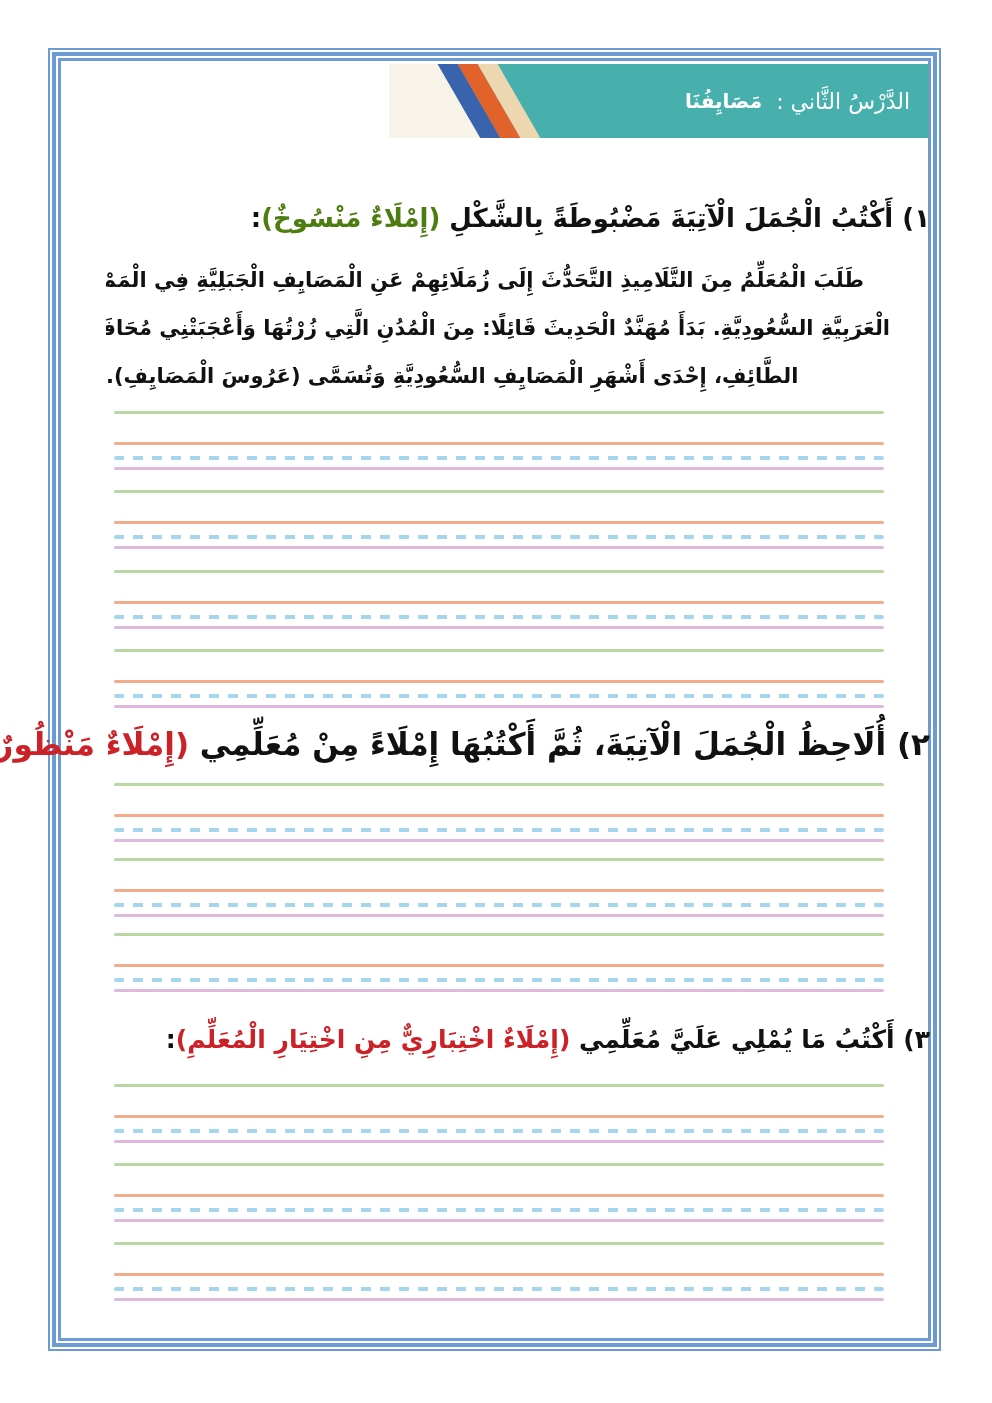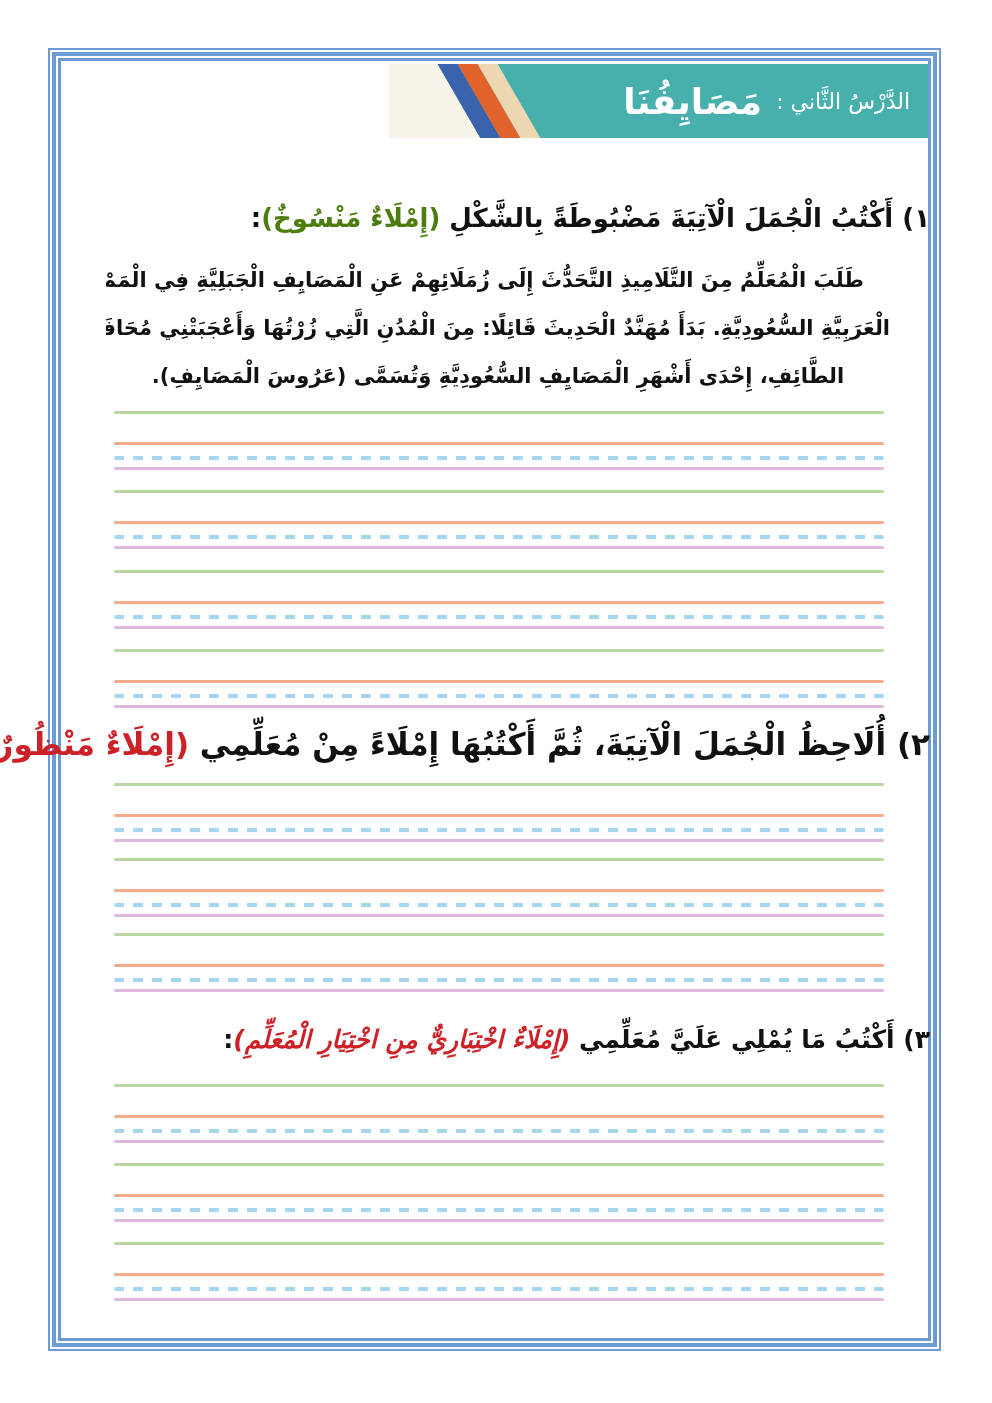--- a/index.html
+++ b/index.html
@@ -19,41 +19,41 @@
   .banner .shape{position:absolute;top:0;bottom:0;transform:skewX(30deg);}
   .shape.cream{left:-34px;width:104px;}
   .shape.s-blue{left:70px;width:20px;}
   .shape.s-orange{left:90px;width:20px;}
   .shape.s-tan{left:110px;width:20px;}
   .banner-title{
     position:absolute;top:0;right:18px;height:100%;display:flex;align-items:center;
     color:#ffffff;white-space:nowrap;direction:rtl;
   }
   .lesson-label{font-size:22px;font-weight:normal;}
-  .lesson-title{font-size:36px;font-weight:bold;margin-right:14px;}
+  .lesson-title{font-size:20px;font-weight:bold;margin-right:14px;}
   
   .h-main{
     position:absolute;right:89px;top:148px;font-size:23px;font-weight:bold;color:#111;
     line-height:44px;white-space:nowrap;direction:rtl;
   }
   .instr{position:absolute;font-weight:bold;color:#111;white-space:nowrap;direction:rtl;line-height:52px;}
   .instr .num{letter-spacing:1px;}
   .instr-1{right:62px;top:192px;font-size:26px;}
   .instr-2{right:62px;top:718px;font-size:31px;}
   .instr-3{right:62px;top:1014px;font-size:25px;}
   .red-note{font-weight:bold;}
   
   .passage{
     position:absolute;left:106px;top:256px;width:784px;direction:rtl;
     font-size:21px;font-weight:bold;color:#111;line-height:48px;
   }
   .p-line{overflow:hidden;}
   .p-just{text-align:justify;text-align-last:justify;white-space:nowrap;}
   .p-first{padding-right:26px;}
-  .p-last{text-align:center;}
+  .p-last{text-align:left;}
   
   .warea{position:absolute;left:114px;width:770px;}
   .warea-1{top:405px;height:310px;}
   .warea-2{top:778px;height:230px;}
   .warea-3{top:1079px;height:230px;}
   .wline{position:absolute;left:0;right:0;border-radius:2px;}
 </style>
 </head>
 <body>
 
@@ -121,21 +121,21 @@
       <div class="wline" style="top: 136px; height: 3px; background: rgb(220, 185, 221);"></div>
       <div class="wline" style="top: 155px; height: 3px; background: rgb(185, 215, 160);"></div>
       <div class="wline" style="top: 186px; height: 3px; background: rgb(243, 171, 138);"></div>
       <div class="wline" style="top: 200px; height: 4px; background: repeating-linear-gradient(to right, rgb(165, 214, 238) 0px, rgb(165, 214, 238) 10px, transparent 10px, transparent 19px);"></div>
       <div class="wline" style="top: 211px; height: 3px; background: rgb(220, 185, 221);"></div>
     </div>
 
   <div class="instr instr-3">
     <span class="num">٣)</span>
     <span>أَكْتُبُ مَا يُمْلِي عَلَيَّ مُعَلِّمِي</span>
-    <span class="red-note" style="color: rgb(204, 33, 39); font-style: italic;">(إِمْلَاءٌ اخْتِبَارِيٌّ مِنِ اخْتِيَارِ الْمُعَلِّمِ)</span><span>:</span>
+    <span class="red-note" style="color: rgb(204, 33, 39);">(إِمْلَاءٌ اخْتِبَارِيٌّ مِنِ اخْتِيَارِ الْمُعَلِّمِ)</span><span>:</span>
   </div>
 
   <div class="warea warea-3">
       <div class="wline" style="top: 5px; height: 3px; background: rgb(185, 215, 160);"></div>
       <div class="wline" style="top: 36px; height: 3px; background: rgb(243, 171, 138);"></div>
       <div class="wline" style="top: 50px; height: 4px; background: repeating-linear-gradient(to right, rgb(165, 214, 238) 0px, rgb(165, 214, 238) 10px, transparent 10px, transparent 19px);"></div>
       <div class="wline" style="top: 61px; height: 3px; background: rgb(220, 185, 221);"></div>
       <div class="wline" style="top: 84px; height: 3px; background: rgb(185, 215, 160);"></div>
       <div class="wline" style="top: 115px; height: 3px; background: rgb(243, 171, 138);"></div>
       <div class="wline" style="top: 129px; height: 4px; background: repeating-linear-gradient(to right, rgb(165, 214, 238) 0px, rgb(165, 214, 238) 10px, transparent 10px, transparent 19px);"></div>

